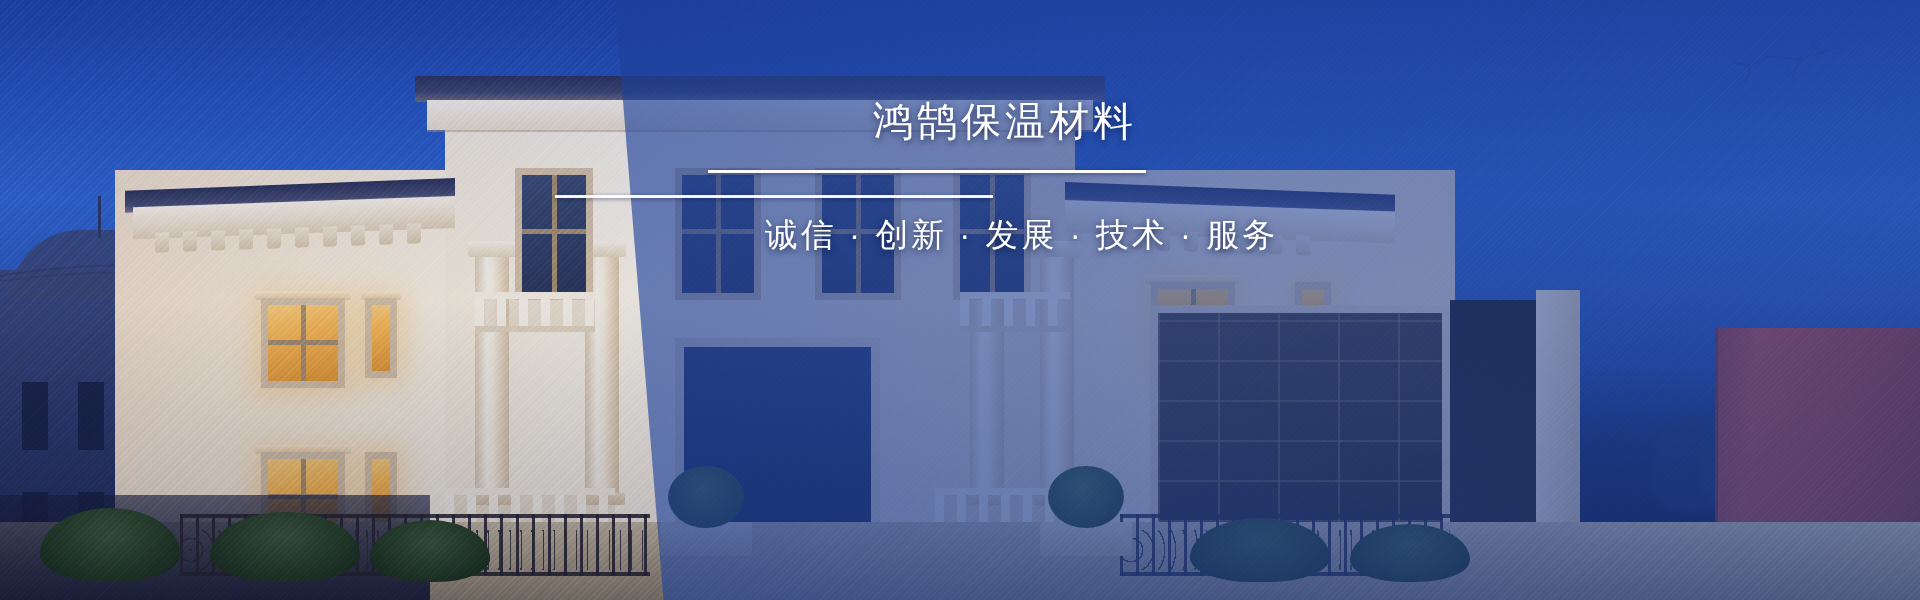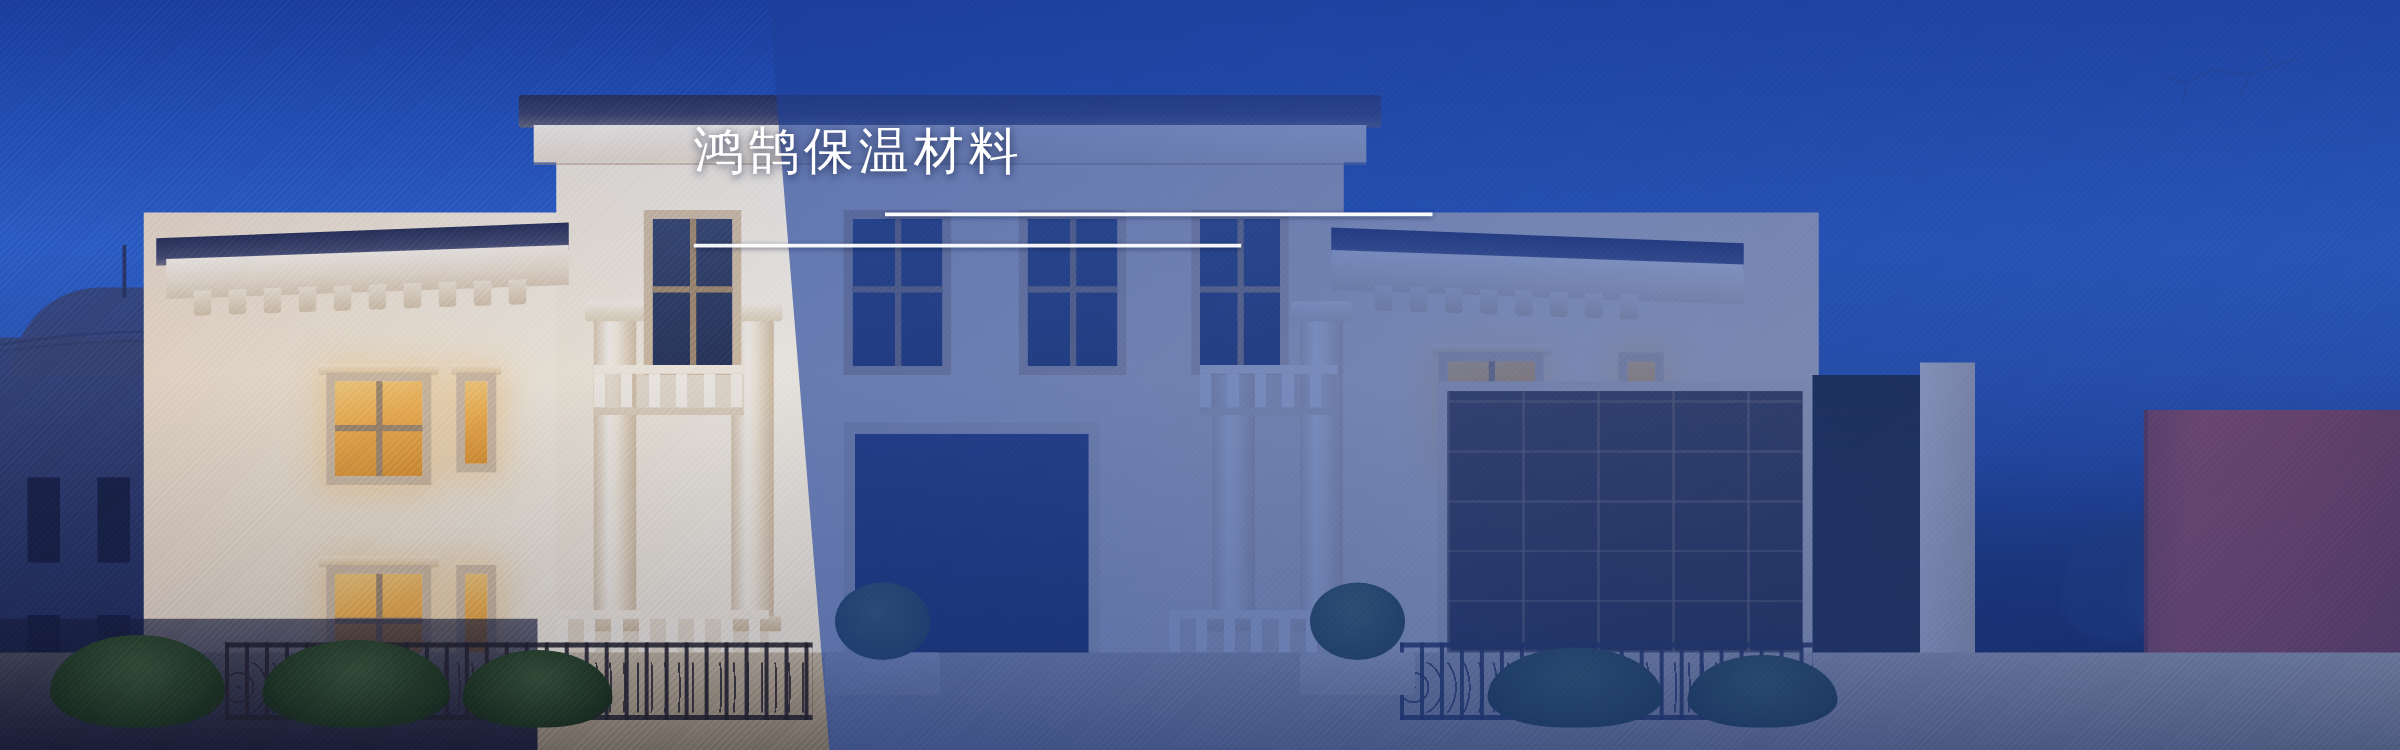--- a/index.html
+++ b/index.html
@@ -3,20 +3,21 @@
 <meta charset="utf-8">
 <style>
   * { margin:0; padding:0; box-sizing:border-box; }
   html,body { width:1920px; height:600px; overflow:hidden; background:#0d1c4a; }
   body { font-family:"Liberation Sans","DejaVu Sans",sans-serif; }
 
   .banner {
     position:relative;
     width:1920px; height:600px;
     overflow:hidden;
+    text-align:center;
   }
 
   
   .sky {
     position:absolute; inset:0;
     background:
       linear-gradient(180deg,
         #1b3fa0 0%,
         #2552b8 16%,
         #2f63cc 33%,
@@ -501,15 +502,16 @@
 
   <div class="content">
     <div class="eyebrow">鸿鹄保温材料</div>
 
     <div class="rule"></div>
 
 
 
     <div class="rule2"></div>
 
+    <div class="tagline">诚信 · 创新 · 发展 · 技术 · 服务</div>
   </div>
 
 </div>
 
 </body></html>

